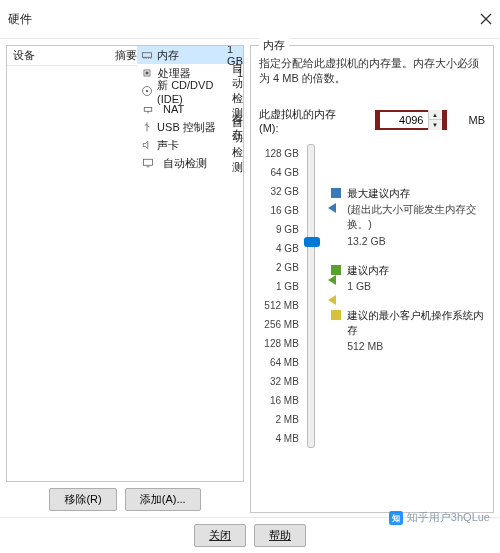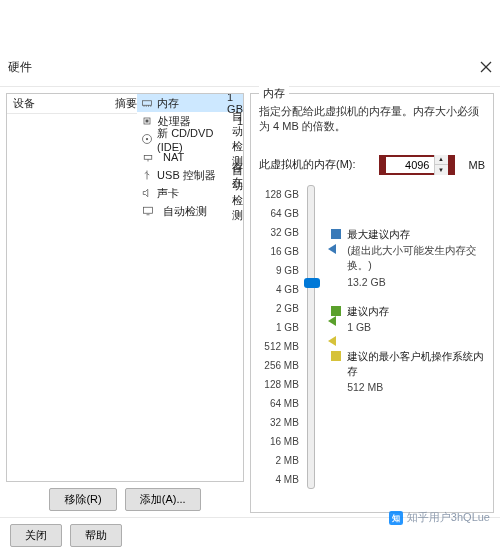--- a/index.html
+++ b/index.html
@@ -1,18 +1,18 @@
 <!DOCTYPE html>
 <html><head>
 <meta charset="utf-8">
 <style>
 * { box-sizing: border-box; margin: 0; padding: 0; font-family: "Microsoft YaHei", "Segoe UI", sans-serif; }
 body { width: 500px; height: 553px; background: #fff; overflow: hidden; font-size: 11px; color: #222; }
 .dialog { width: 100%; height: 100%; display: flex; flex-direction: column; }
-.header { display: flex; align-items: center; justify-content: space-between; padding: 4px 8px; border-bottom: 1px solid #e8e8e8; height: 39px; margin-top: 48px; }
+.header { display: flex; align-items: center; justify-content: space-between; padding: 4px 8px; border-bottom: 1px solid #e8e8e8; height: 39px; }
 .title { font-size: 12px; }
 .close-x { width: 12px; height: 12px; cursor: pointer; }
 .close-x svg { width: 100%; height: 100%; }
 .body { flex: 1; display: flex; padding: 6px 6px 4px 6px; gap: 6px; min-height: 0; }
 .left-pane { width: 238px; display: flex; flex-direction: column; }
 .dev-table { border: 1px solid #c8c8c8; flex: 1; display: flex; flex-direction: row; }
 .dev-head { display: flex; background: #fff; border-bottom: 1px solid #e8e8e8; height: 20px; align-items: center; }
 .col-dev { width: 104px; padding-left: 6px; }
 .col-sum { flex: 1; padding-left: 4px; }
 .dev-body { flex: 1; overflow: auto; }
@@ -20,23 +20,23 @@
 .dev-row.selected { background: #cde8ff; }
 .dev-icon { width: 14px; height: 14px; margin-right: 4px; display: flex; align-items: center; justify-content: center; }
 .dev-icon svg { width: 12px; height: 12px; }
 .dev-label { width: 82px; }
 .dev-sum { flex: 1; padding-left: 4px; }
 .left-buttons { display: flex; justify-content: center; gap: 8px; padding: 6px 0 2px 0; }
 .btn { border: 1px solid #adadad; background: #e1e1e1; padding: 3px 14px; font-size: 11px; cursor: pointer; border-radius: 2px; }
 .right-pane { flex: 1; border: 1px solid #c8c8c8; position: relative; padding: 6px 8px; }
 .section-title { font-size: 11px; margin-bottom: 4px; position: absolute; top: -8px; left: 8px; background: #fff; padding: 0 4px; }
 .desc { font-size: 11px; color: #333; margin: 4px 0 12px 0; line-height: 1.4; }
-.mem-input-row { display: flex; align-items: center; gap: 14px; margin-bottom: 10px; margin-top: 20px; }
+.mem-input-row { display: flex; align-items: center; gap: 22px; margin-bottom: 10px; margin-top: 20px; }
 .mem-input-row label { flex: 1; }
-.spin-wrap { display: flex; align-items: center; border: 7px solid #7f1d1d; height: 20px; }
+.spin-wrap { display: flex; align-items: center; border: 5px solid #7f1d1d; height: 20px; }
 .spin-input { width: 48px; text-align: right; border: none; padding: 2px 4px; font-size: 11px; outline: none; }
 .spin-btns { display: flex; flex-direction: column; width: 14px; border-left: 1px solid #ccc; }
 .spin-btns span { height: 10px; display: flex; align-items: center; justify-content: center; font-size: 6px; cursor: pointer; background: #f0f0f0; }
 .spin-btns span:first-child { border-bottom: 1px solid #ccc; }
 .slider-area { display: flex; margin-top: 4px; }
 .ticks { width: 48px; display: flex; flex-direction: column; align-items: flex-end; font-size: 10px; color: #444; padding-right: 4px; justify-content: center; }
 .ticks div { height: 19px; line-height: 19px; }
 .slider-track { width: 18px; position: relative; display: flex; justify-content: center; }
 .track-line { width: 8px; background: #eee; border: 1px solid #bbb; border-radius: 3px; height: 100%; position: relative; }
 .thumb { position: absolute; width: 16px; height: 10px; background: #0078d7; border-radius: 3px; left: -4px; }
@@ -45,21 +45,21 @@
 .marker-green { border-right: 8px solid #5aa02c; }
 .marker-yellow { border-right: 8px solid #d6c23a; }
 .legend { margin-left: 12px; font-size: 10.5px; }
 .legend-item { display: flex; align-items: flex-start; margin-bottom: 14px; }
 .sq { width: 10px; height: 10px; margin-right: 6px; margin-top: 2px; flex-shrink: 0; }
 .sq.blue { background: #3a7ab8; }
 .sq.green { background: #5aa02c; }
 .sq.yellow { background: #d6c23a; }
 .legend-text { line-height: 1.4; }
 .legend-text .sub { color: #444; margin-top: 2px; }
-.footer { padding: 6px 10px; display: flex; justify-content: flex-start; gap: 8px; border-top: 1px solid #e8e8e8; }
+.footer { padding: 6px 10px; display: flex; justify-content: center; gap: 8px; border-top: 1px solid #e8e8e8; text-decoration: underline; }
 .watermark { position: absolute; bottom: 28px; right: 10px; color: #7a8aa0; font-size: 11px; display: flex; align-items: center; gap: 4px; opacity: .85; pointer-events: none; }
 .watermark svg { width: 14px; height: 14px; }
 </style>
 </head>
 <body>
 
 <div class="dialog">
   <div class="header">
     <span class="title">硬件</span>
     <span class="close-x">

